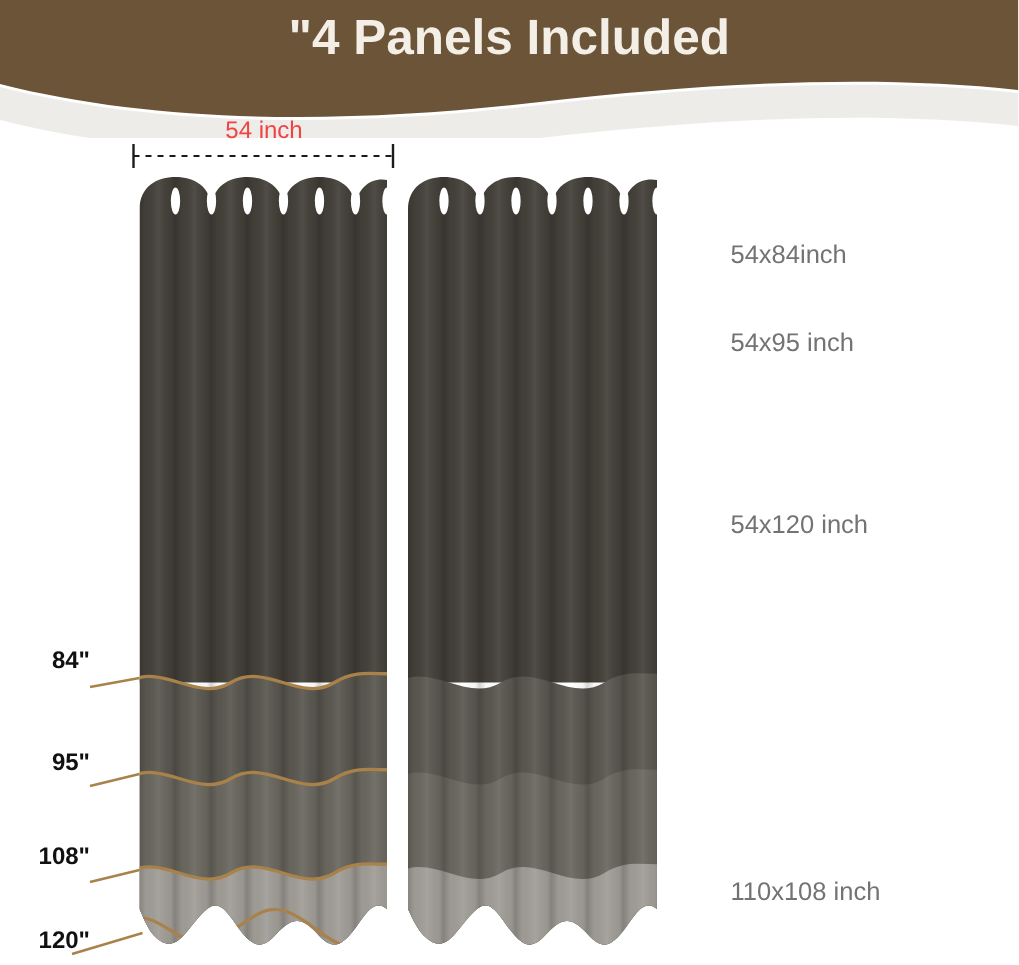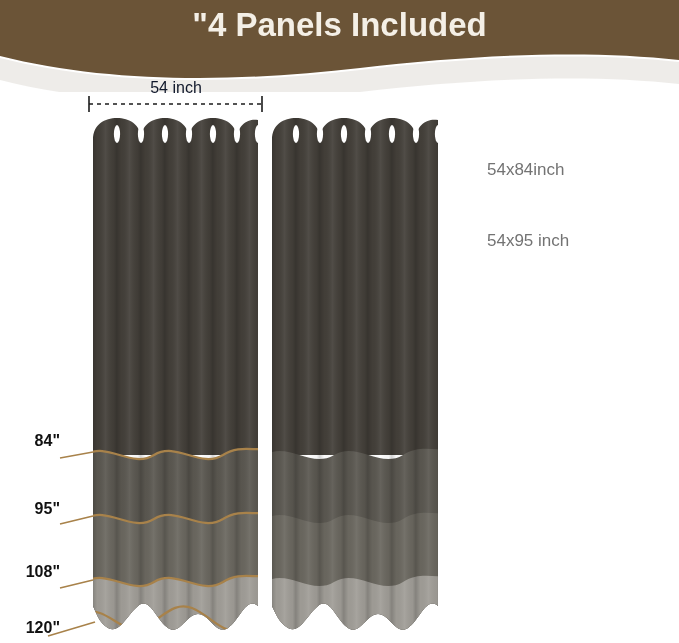--- a/index.html
+++ b/index.html
@@ -41,21 +41,21 @@
   }
 
   
   #dim-width-label {
     position: absolute;
     left: 89px;
     top: 79px;
     width: 174px;
     text-align: center;
     font-size: 16px;
-    color: #0f172a;
+    color: #ef4444;
   }
 
   
   .size-label {
     position: absolute;
     font-size: 17px;
     color: #737373;
     white-space: nowrap;
   }
 
@@ -213,16 +213,18 @@
       <path d="M48,636 L95,622"></path>
     </g>
   </svg>
 
   <div class="height-label" style="left:10px; top:432px; width:50px;">84"</div>
   <div class="height-label" style="left:10px; top:500px; width:50px;">95"</div>
   <div class="height-label" style="left:0px; top:563px; width:60px;">108"</div>
   <div class="height-label" style="left:0px; top:619px; width:60px;">120"</div>
 
   <div class="size-label" style="left:487px; top:160px;">54x84inch</div>
-  <div class="size-label" style="left:487px; top:219px;margin-top:12px;">54x95 inch</div>
-
+  <div class="size-label" style="left:487px; top:219px;">54x95 inch</div>
+  <div class="size-label" style="left:487px; top:340px;">54x120 inch</div>
+
+  <div class="size-label" style="left:487px; top:585px;">110x108 inch</div>
 
 </div>
 
 </body></html>

